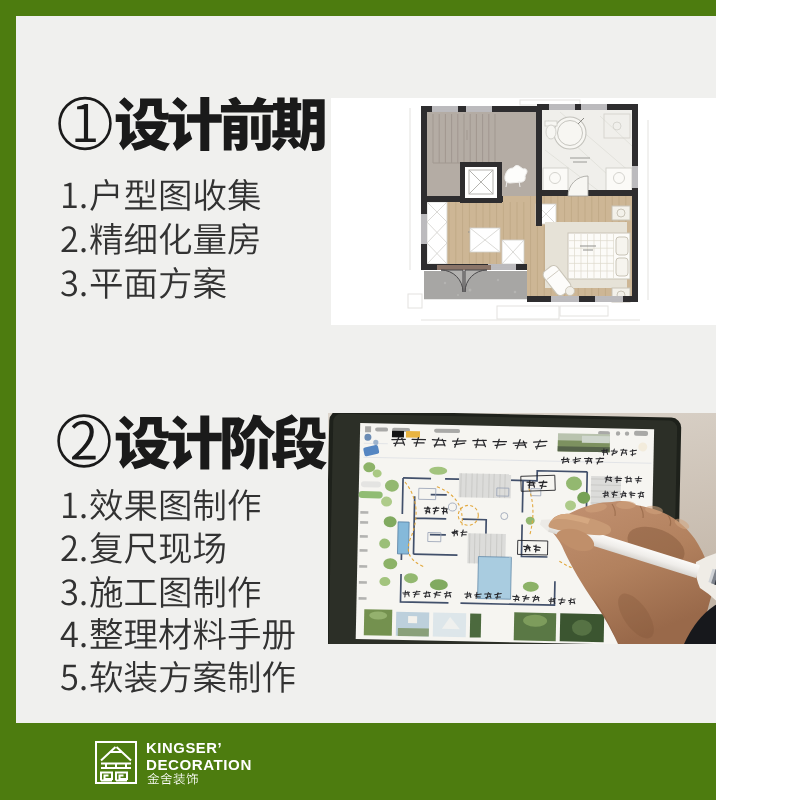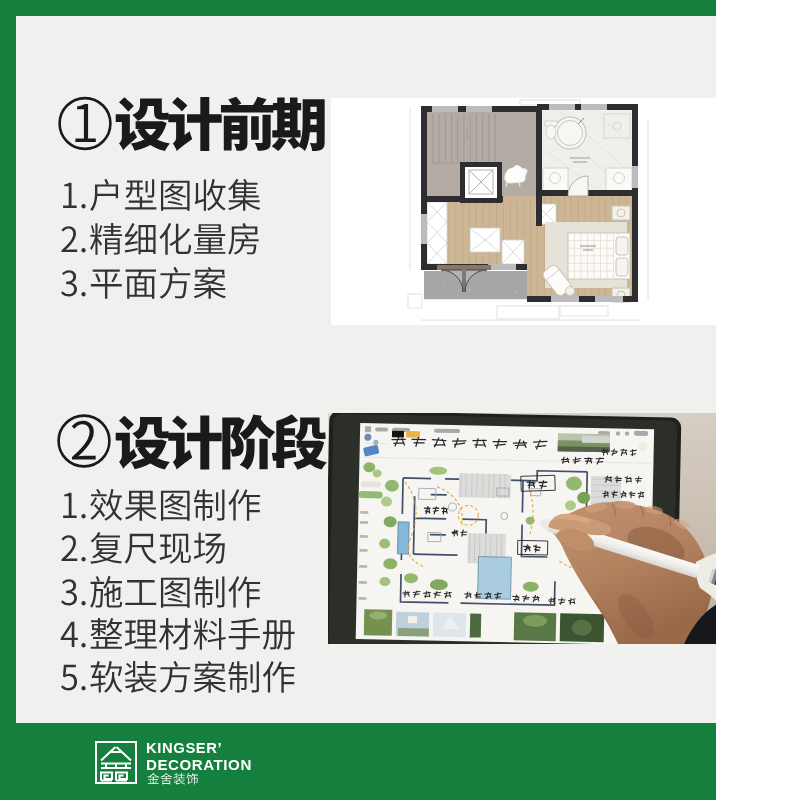--- a/index.html
+++ b/index.html
@@ -1,14 +1,14 @@
 <!DOCTYPE html>
 <html><head><meta charset="utf-8"><style>
 html,body{margin:0;padding:0}
-#page{position:relative;width:716px;height:800px;background:#15803d;overflow:hidden;font-family:"Liberation Sans",sans-serif}
+#page{position:relative;width:716px;height:800px;background:#4d7c0f;overflow:hidden;font-family:"Liberation Sans",sans-serif}
 .abs{position:absolute}
 </style></head><body>
 <div id="page">
 <svg width="0" height="0" style="position:absolute">
       <defs>
         <path id="c0" d="M88 -758 181 -846Q208 -824 240 -796Q272 -769 301 -742Q330 -714 347 -692L248 -592Q232 -615 205 -644Q178 -674 147 -704Q116 -734 88 -758ZM159 85 124 -42 146 -83 350 -267Q359 -238 376 -202Q392 -166 405 -146Q334 -82 289 -42Q244 -1 218 24Q192 48 179 62Q166 75 159 85ZM30 -550H213V-411H30ZM491 -825H769V-691H491ZM379 -425H829V-290H379ZM786 -425H811L835 -430L924 -393Q893 -282 841 -201Q789 -120 718 -63Q646 -6 556 32Q467 69 361 92Q352 64 333 26Q314 -11 296 -34Q390 -49 470 -78Q550 -107 613 -152Q676 -197 720 -260Q764 -323 786 -405ZM527 -311Q566 -240 631 -184Q696 -129 784 -91Q873 -53 981 -34Q966 -19 950 4Q933 27 918 51Q903 75 894 95Q720 54 602 -37Q483 -128 406 -270ZM457 -825H592V-713Q592 -661 578 -608Q565 -555 528 -508Q490 -462 418 -430Q410 -444 392 -465Q374 -486 355 -506Q336 -526 322 -536Q384 -561 412 -590Q441 -620 449 -652Q457 -685 457 -718ZM702 -825H839V-613Q839 -591 842 -581Q845 -571 856 -571Q861 -571 868 -571Q876 -571 884 -571Q892 -571 897 -571Q910 -571 928 -573Q945 -575 955 -579Q957 -552 960 -518Q962 -485 966 -460Q953 -454 935 -452Q917 -451 899 -451Q891 -451 880 -451Q870 -451 860 -451Q849 -451 841 -451Q783 -451 753 -468Q723 -485 712 -522Q702 -558 702 -615ZM159 85Q154 67 142 44Q129 20 114 -2Q100 -25 88 -38Q100 -47 112 -62Q123 -77 130 -97Q138 -117 138 -141V-550H278V-48Q278 -48 260 -34Q242 -21 218 0Q195 20 177 43Q159 66 159 85Z"></path>
         <path id="c1" d="M103 -755 195 -849Q223 -828 256 -802Q290 -776 320 -750Q351 -724 369 -702L271 -597Q254 -619 226 -647Q197 -675 164 -704Q132 -732 103 -755ZM184 99 149 -42 179 -85 411 -250Q415 -229 423 -204Q431 -178 440 -154Q449 -130 456 -115Q377 -57 328 -20Q278 17 250 40Q221 62 206 76Q192 89 184 99ZM34 -550H267V-406H34ZM364 -549H972V-397H364ZM597 -850H754V95H597ZM184 99Q179 80 166 54Q154 28 140 3Q126 -22 114 -37Q134 -50 153 -76Q172 -102 172 -136V-550H321V-33Q321 -33 307 -24Q293 -16 273 -2Q253 13 232 30Q212 48 198 66Q184 83 184 99Z"></path>
         <path id="c2" d="M41 -712H960V-581H41ZM168 -361H416V-256H168ZM168 -211H416V-106H168ZM571 -513H704V-103H571ZM366 -524H506V-41Q506 2 496 28Q486 55 458 70Q430 86 395 90Q360 93 316 93Q311 66 298 30Q285 -5 271 -29Q293 -28 317 -28Q341 -27 350 -28Q359 -28 362 -32Q366 -35 366 -43ZM770 -539H913V-58Q913 -8 902 21Q890 50 857 67Q825 83 782 88Q740 93 687 92Q682 63 667 23Q652 -17 636 -45Q670 -43 704 -42Q737 -42 749 -43Q761 -43 766 -46Q770 -50 770 -60ZM169 -808 308 -856Q334 -828 360 -794Q386 -760 398 -731L250 -680Q241 -706 218 -742Q194 -779 169 -808ZM682 -857 841 -811Q810 -762 778 -718Q747 -674 721 -642L590 -686Q607 -710 624 -740Q641 -769 656 -800Q672 -830 682 -857ZM91 -524H405V-403H228V89H91Z"></path>
         <path id="c3" d="M617 -813H865V-682H617ZM617 -589H865V-462H617ZM617 -363H865V-234H617ZM803 -813H943V-58Q943 -8 932 22Q921 52 892 69Q863 86 822 91Q781 96 724 95Q721 66 710 26Q698 -15 684 -42Q712 -40 742 -40Q773 -40 783 -40Q794 -40 798 -44Q803 -49 803 -60ZM557 -813H693V-443Q693 -383 690 -312Q686 -240 676 -166Q666 -93 647 -25Q628 43 597 96Q585 83 564 66Q542 50 520 36Q498 21 482 14Q517 -49 533 -128Q549 -208 553 -290Q557 -372 557 -443ZM36 -746H532V-620H36ZM174 -578H404V-469H174ZM174 -424H404V-315H174ZM25 -267H521V-141H25ZM111 -844H241V-223H111ZM334 -844H467V-223H334ZM141 -142 278 -102Q250 -47 209 8Q168 62 128 98Q115 85 94 69Q73 53 51 38Q29 22 12 13Q51 -16 86 -58Q121 -99 141 -142ZM292 -89 402 -150Q422 -129 444 -103Q467 -77 488 -52Q508 -26 520 -5L403 63Q393 43 374 16Q355 -10 334 -38Q312 -66 292 -89Z"></path>
         <path id="c4" d="M717 -444H861V92H717ZM489 -445H631V-298Q631 -231 624 -160Q616 -90 590 -24Q565 43 510 100Q494 86 470 70Q445 55 418 40Q392 26 370 17Q423 -31 448 -84Q474 -137 482 -192Q489 -247 489 -301ZM714 -828Q741 -775 784 -724Q828 -673 882 -630Q936 -588 994 -560Q978 -547 960 -526Q941 -506 924 -484Q907 -463 896 -445Q834 -482 778 -535Q721 -588 674 -652Q627 -716 592 -785ZM607 -867 756 -845Q732 -762 693 -685Q654 -608 596 -541Q538 -474 455 -417Q447 -435 431 -458Q415 -480 398 -501Q380 -522 365 -534Q435 -578 483 -632Q531 -686 561 -746Q591 -806 607 -867ZM65 -817H349V-682H207V97H65ZM305 -817H332L353 -822L456 -762Q432 -698 404 -630Q375 -562 349 -507Q407 -449 424 -398Q440 -346 440 -303Q440 -249 426 -214Q412 -179 382 -159Q367 -149 350 -143Q333 -137 313 -134Q281 -129 235 -131Q234 -159 225 -196Q216 -234 200 -262Q214 -261 226 -260Q238 -260 248 -260Q257 -260 266 -262Q275 -264 282 -268Q293 -274 298 -286Q303 -299 303 -320Q303 -353 284 -397Q265 -441 212 -489Q224 -521 238 -560Q251 -600 264 -640Q277 -680 288 -715Q298 -750 305 -774Z"></path>

